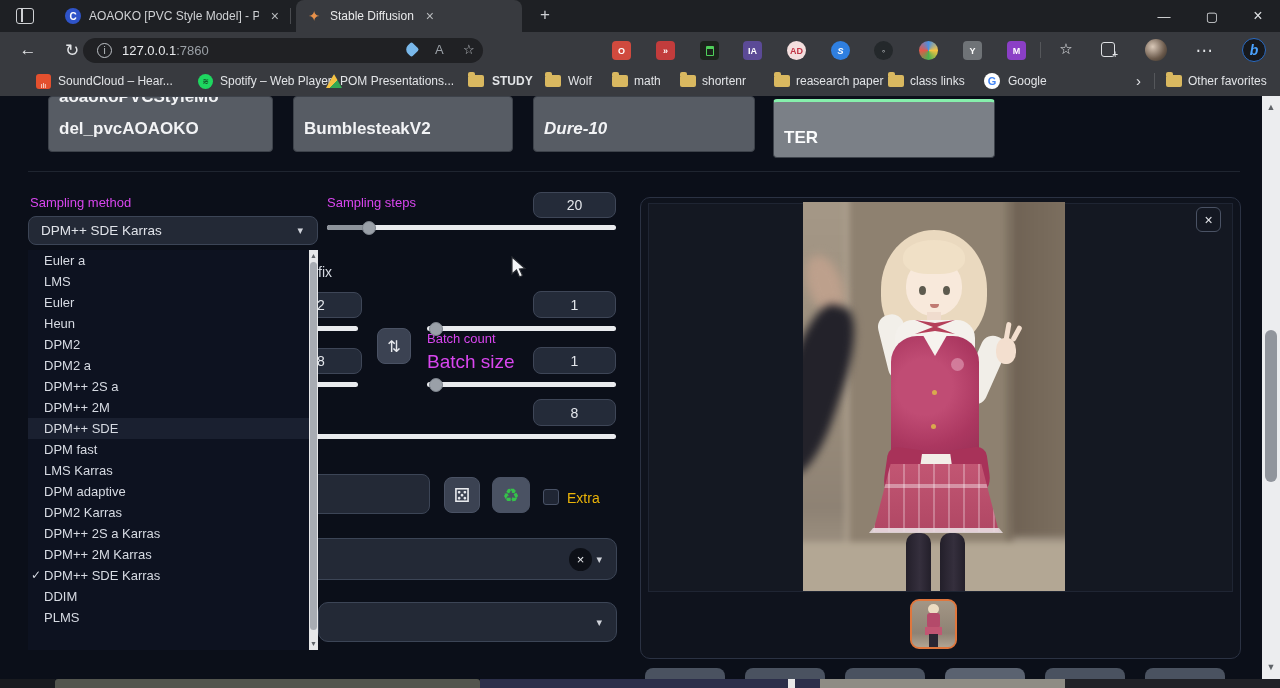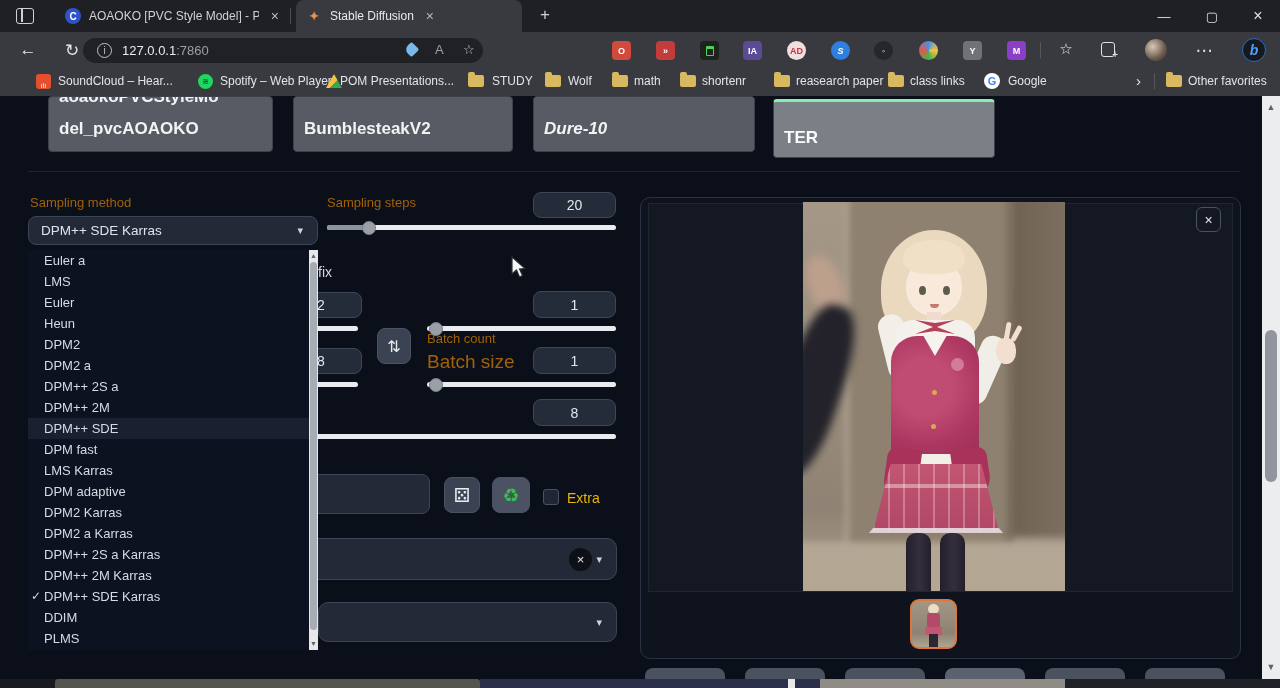--- a/index.html
+++ b/index.html
@@ -20,21 +20,21 @@
   .tool-ic { position:absolute; top:40px; color:#e2e4e7; font-size:17px; width:24px; text-align:center; }
   .addressbar { position:absolute; left:83px; top:38px; width:400px; height:25px; background:#202124; border-radius:13px; display:flex; align-items:center; color:#e8eaed; font-size:13px; }
   .ext { position:absolute; top:41px; width:19px; height:19px; border-radius:4px; display:flex; align-items:center; justify-content:center; font-size:9px; font-weight:bold; color:#fff; }
   .bookmarks { position:absolute; left:0; top:68px; width:1280px; height:28px; background:#383a3f; }
   .bm { position:absolute; top:74px; color:#e2e4e7; font-size:12px; white-space:nowrap; }
   .folder { position:absolute; top:75px; width:16px; height:12px; background:#d9b860; border-radius:2px; }
   .folder::before { content:""; position:absolute; top:-3px; left:0; width:7px; height:4px; background:#d9b860; border-radius:2px 2px 0 0; }
 
   
   .card { position:absolute; background:#575c64; border:1px solid #3d424a; border-radius:4px; overflow:hidden; color:#f2f3f5; font-weight:bold; font-size:17px; }
-  .lbl { position:absolute; color:#a16207; font-size:13px; }
+  .lbl { position:absolute; color:#d946ef; font-size:13px; }
   .numbox { position:absolute; background:#242b39; border:1px solid #3e4657; border-radius:8px; color:#e3e6eb; font-size:14px; display:flex; align-items:center; justify-content:center; }
   .track { position:absolute; height:5px; border-radius:3px; background:#e9ebee; }
   .tfill { position:absolute; height:5px; border-radius:3px; background:#8d939b; }
   .thumbdot { position:absolute; width:14px; height:14px; border-radius:50%; background:#9aa0a8; border:1px solid #7c828b; }
   .selbox { position:absolute; background:#232936; border:1px solid #3c4556; border-radius:8px; color:#e0e3e9; font-size:13.5px; display:flex; align-items:center; }
   .ddlist { position:absolute; left:28px; top:250px; width:281px; height:400px; background:#0d1220; z-index:10; }
   .dditem { position:relative; height:21px; line-height:21px; padding-left:16px; color:#d6dae2; font-size:13px; white-space:nowrap; }
   .dditem.hov { background:#1a2030; }
   .dditem .chk { position:absolute; left:3px; top:0; color:#d6dae2; font-size:12px; }
   .ddscroll { position:absolute; left:309px; top:250px; width:9px; height:400px; background:#e6e7e9; z-index:11; }
@@ -119,21 +119,21 @@
   <span class="abs" style="left:1242px;top:38px;width:24px;height:24px;border-radius:50%;background:#17191d;border:1px solid #2b6cc4;color:#4aa3ff;font-weight:bold;font-style:italic;display:flex;align-items:center;justify-content:center;font-size:14px;">b</span>
 
   <div class="bookmarks"></div>
   <span class="abs" style="left:36px;top:74px;width:15px;height:15px;background:#e4502e;border-radius:3px;color:#fff;font-size:7px;display:flex;align-items:flex-end;justify-content:center;">ılı</span>
   <span class="bm" style="left:58px;">SoundCloud – Hear...</span>
   <span class="abs" style="left:198px;top:74px;width:15px;height:15px;background:#1ed760;border-radius:50%;color:#10301a;font-size:8px;display:flex;align-items:center;justify-content:center;">≋</span>
   <span class="bm" style="left:220px;">Spotify – Web Player</span>
   <span class="abs" style="left:326px;top:74px;width:16px;height:14px;background:linear-gradient(135deg,#4a90e2 30%,#f5c242 30% 60%,#34a853 60%);clip-path:polygon(50% 0,100% 100%,0 100%);"></span>
   <span class="bm" style="left:340px;">POM Presentations...</span>
   <span class="folder" style="left:468px;"></span>
-  <span class="bm" style="left:492px;">STUDY</span>
+  <span class="bm" style="left:492px;font-weight:bold;">STUDY</span>
   <span class="folder" style="left:545px;"></span>
   <span class="bm" style="left:568px;">Wolf</span>
   <span class="folder" style="left:612px;"></span>
   <span class="bm" style="left:634px;">math</span>
   <span class="folder" style="left:680px;"></span>
   <span class="bm" style="left:702px;">shortenr</span>
   <span class="folder" style="left:774px;"></span>
   <span class="bm" style="left:796px;">reasearch paper</span>
   <span class="folder" style="left:888px;"></span>
   <span class="bm" style="left:910px;">class links</span>
@@ -222,21 +222,20 @@
     <div class="dditem">Heun</div>
     <div class="dditem">DPM2</div>
     <div class="dditem">DPM2 a</div>
     <div class="dditem">DPM++ 2S a</div>
     <div class="dditem">DPM++ 2M</div>
     <div class="dditem hov">DPM++ SDE</div>
     <div class="dditem">DPM fast</div>
     <div class="dditem">LMS Karras</div>
     <div class="dditem">DPM adaptive</div>
     <div class="dditem">DPM2 Karras</div>
-    <div class="dditem">DPM2 a Karras</div>
     <div class="dditem">DPM++ 2S a Karras</div>
     <div class="dditem">DPM++ 2M Karras</div>
     <div class="dditem"><span class="chk">✓</span><span>DPM++ SDE Karras</span></div>
     <div class="dditem">DDIM</div>
     <div class="dditem">PLMS</div>
   </div>
   <div class="ddscroll">
     <span class="arr" style="top:2px;width:9px;font-size:7px;">▲</span>
     <span class="abs" style="left:1px;top:12px;width:7px;height:368px;background:#a8acb3;border-radius:4px;"></span>
     <span class="arr" style="top:390px;width:9px;font-size:7px;">▼</span>

